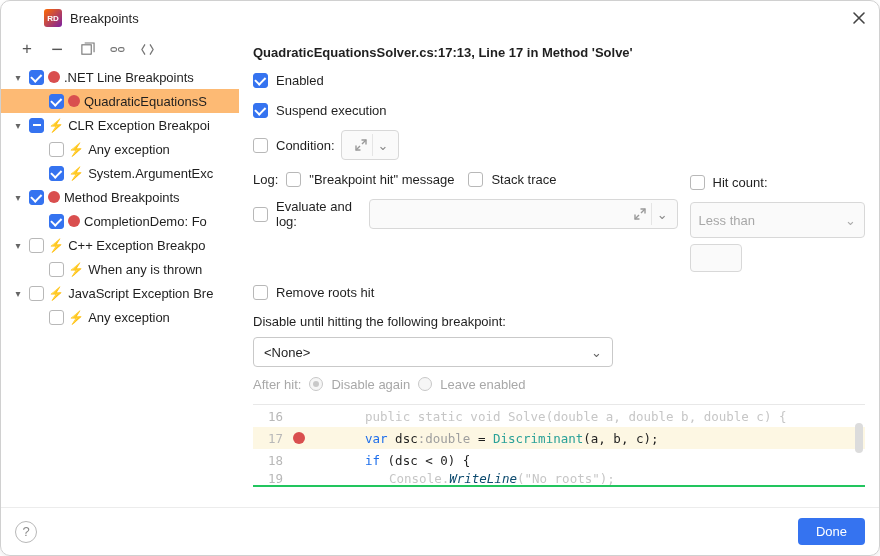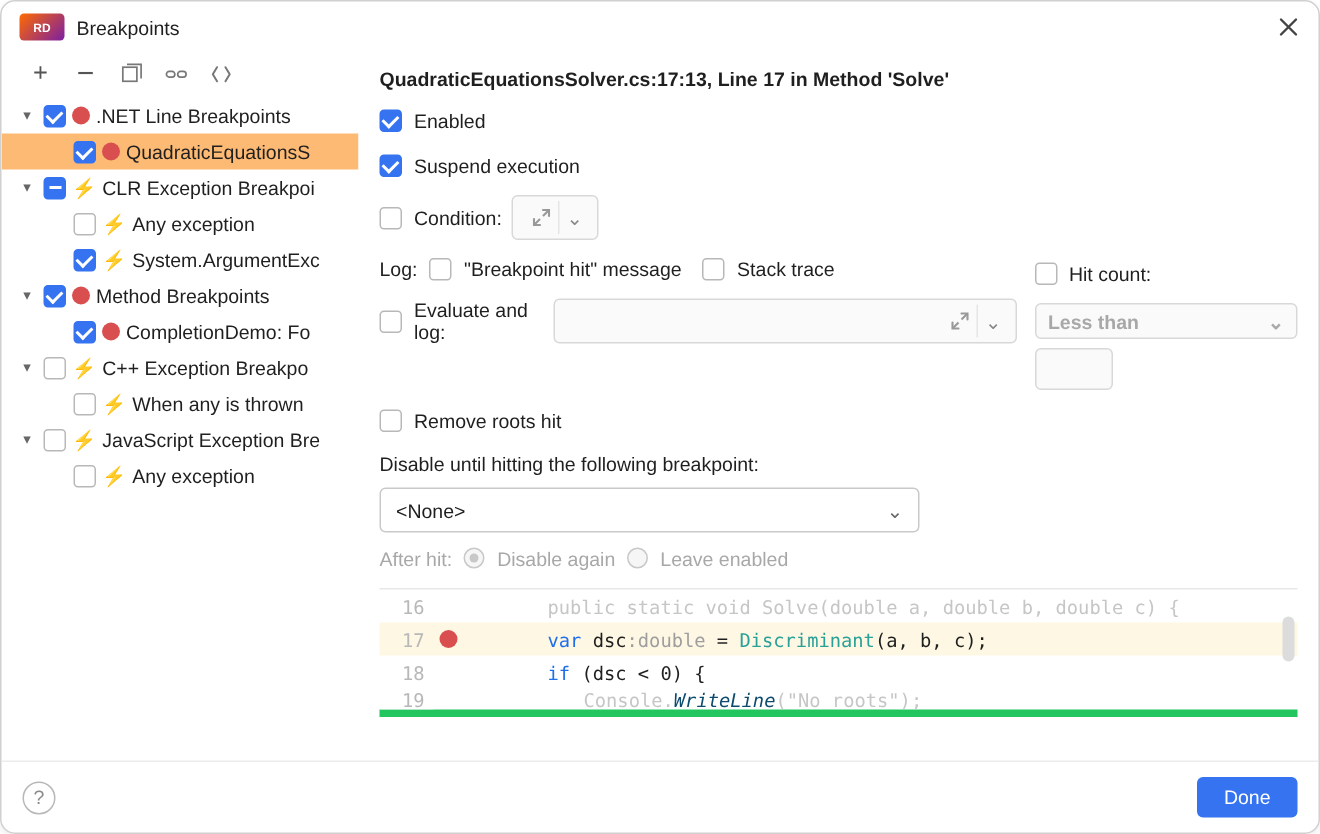--- a/index.html
+++ b/index.html
@@ -20,26 +20,26 @@
     flex-direction: column;
     overflow: hidden;
   }
   .titlebar {
     display: flex;
     align-items: center;
     padding: 8px 12px;
     gap: 8px;
   }
   .app-icon {
-    width: 30px; height: 18px;
+    width: 18px; height: 18px;
     background: linear-gradient(135deg,#ff6a00,#7b1fa2);
     border-radius: 3px;
     position: relative;
     display: flex; align-items:center; justify-content:center;
-    color:#fff; font-size:8px; font-weight:bold;
+    color:#fff; font-size:8px; font-weight:bold;margin-left:31px;
   }
   .title { font-size: 13px; }
   .titlebar .spacer { flex:1; }
   .close-x { width:16px; height:16px; cursor:pointer; display:flex;align-items:center;justify-content:center; color:#555;}
   .close-x svg { width:14px;height:14px; }
   .body {
     flex:1;
     display:flex;
     overflow:hidden;
   }
@@ -117,28 +117,27 @@
   .field-box .dd-ico { width:22px; height:22px; border-left:1px solid #e5e5e5; display:flex;align-items:center;justify-content:center;color:#888;}
   .two-col {
     display:flex;
     gap:12px;
   }
   .two-col .col-l { flex:1; }
   .two-col .col-r { width:200px; }
   .select-like {
     border:1px solid #d8d8d8;
     border-radius:4px;
-    height:24px;
+    height:36px;
     display:flex;
     align-items:center;
     padding:0 8px;
     background:#fafafa;
     color:#a8a8a8;
     justify-content:space-between;
-    font-weight:bold;
   }
   .select-like .caret { color:#aaa; }
   .mini-input {
     border:1px solid #d8d8d8;
     border-radius:4px;
     height:28px; width:52px;
     background:#fafafa;
     margin-top:6px;
   }
   .sub-label { font-size:13px; margin:2px 0 8px 0; }
@@ -151,21 +150,21 @@
     align-items:center;
     justify-content:space-between;
     padding:0 10px;
     cursor:pointer;
   }
   .radio-row { display:flex; gap:8px; color:#a8a8a8; margin:10px 0 8px 0; }
   .radio { width:14px;height:14px;border:1px solid #c8c8c8;border-radius:50%;display:inline-flex;align-items:center;justify-content:center; background:#f6f6f6;}
   .radio.on::after{content:"";width:6px;height:6px;border-radius:50%;background:#c8c8c8;}
   .code-area {
     border-top:1px solid #e8e8e8;
-    border-bottom:5px solid #22c55e;
+    border-bottom:2px solid #22c55e;
     background:#fff;
     font-family: "Menlo","Consolas",monospace;
     font-size:12.5px;
     margin-top:4px;
     overflow:hidden;
   }
   .code-line { display:flex; align-items:center; height:22px; }
   .gut-num { width:36px; text-align:right; color:#b8b8b8; padding-right:6px; background:#fff;}
   .gut-bp { width:36px; display:flex;align-items:center;justify-content:flex-start; background:#fff; padding-left:4px;}
   .gut-bp .dot { width:12px;height:12px;}

